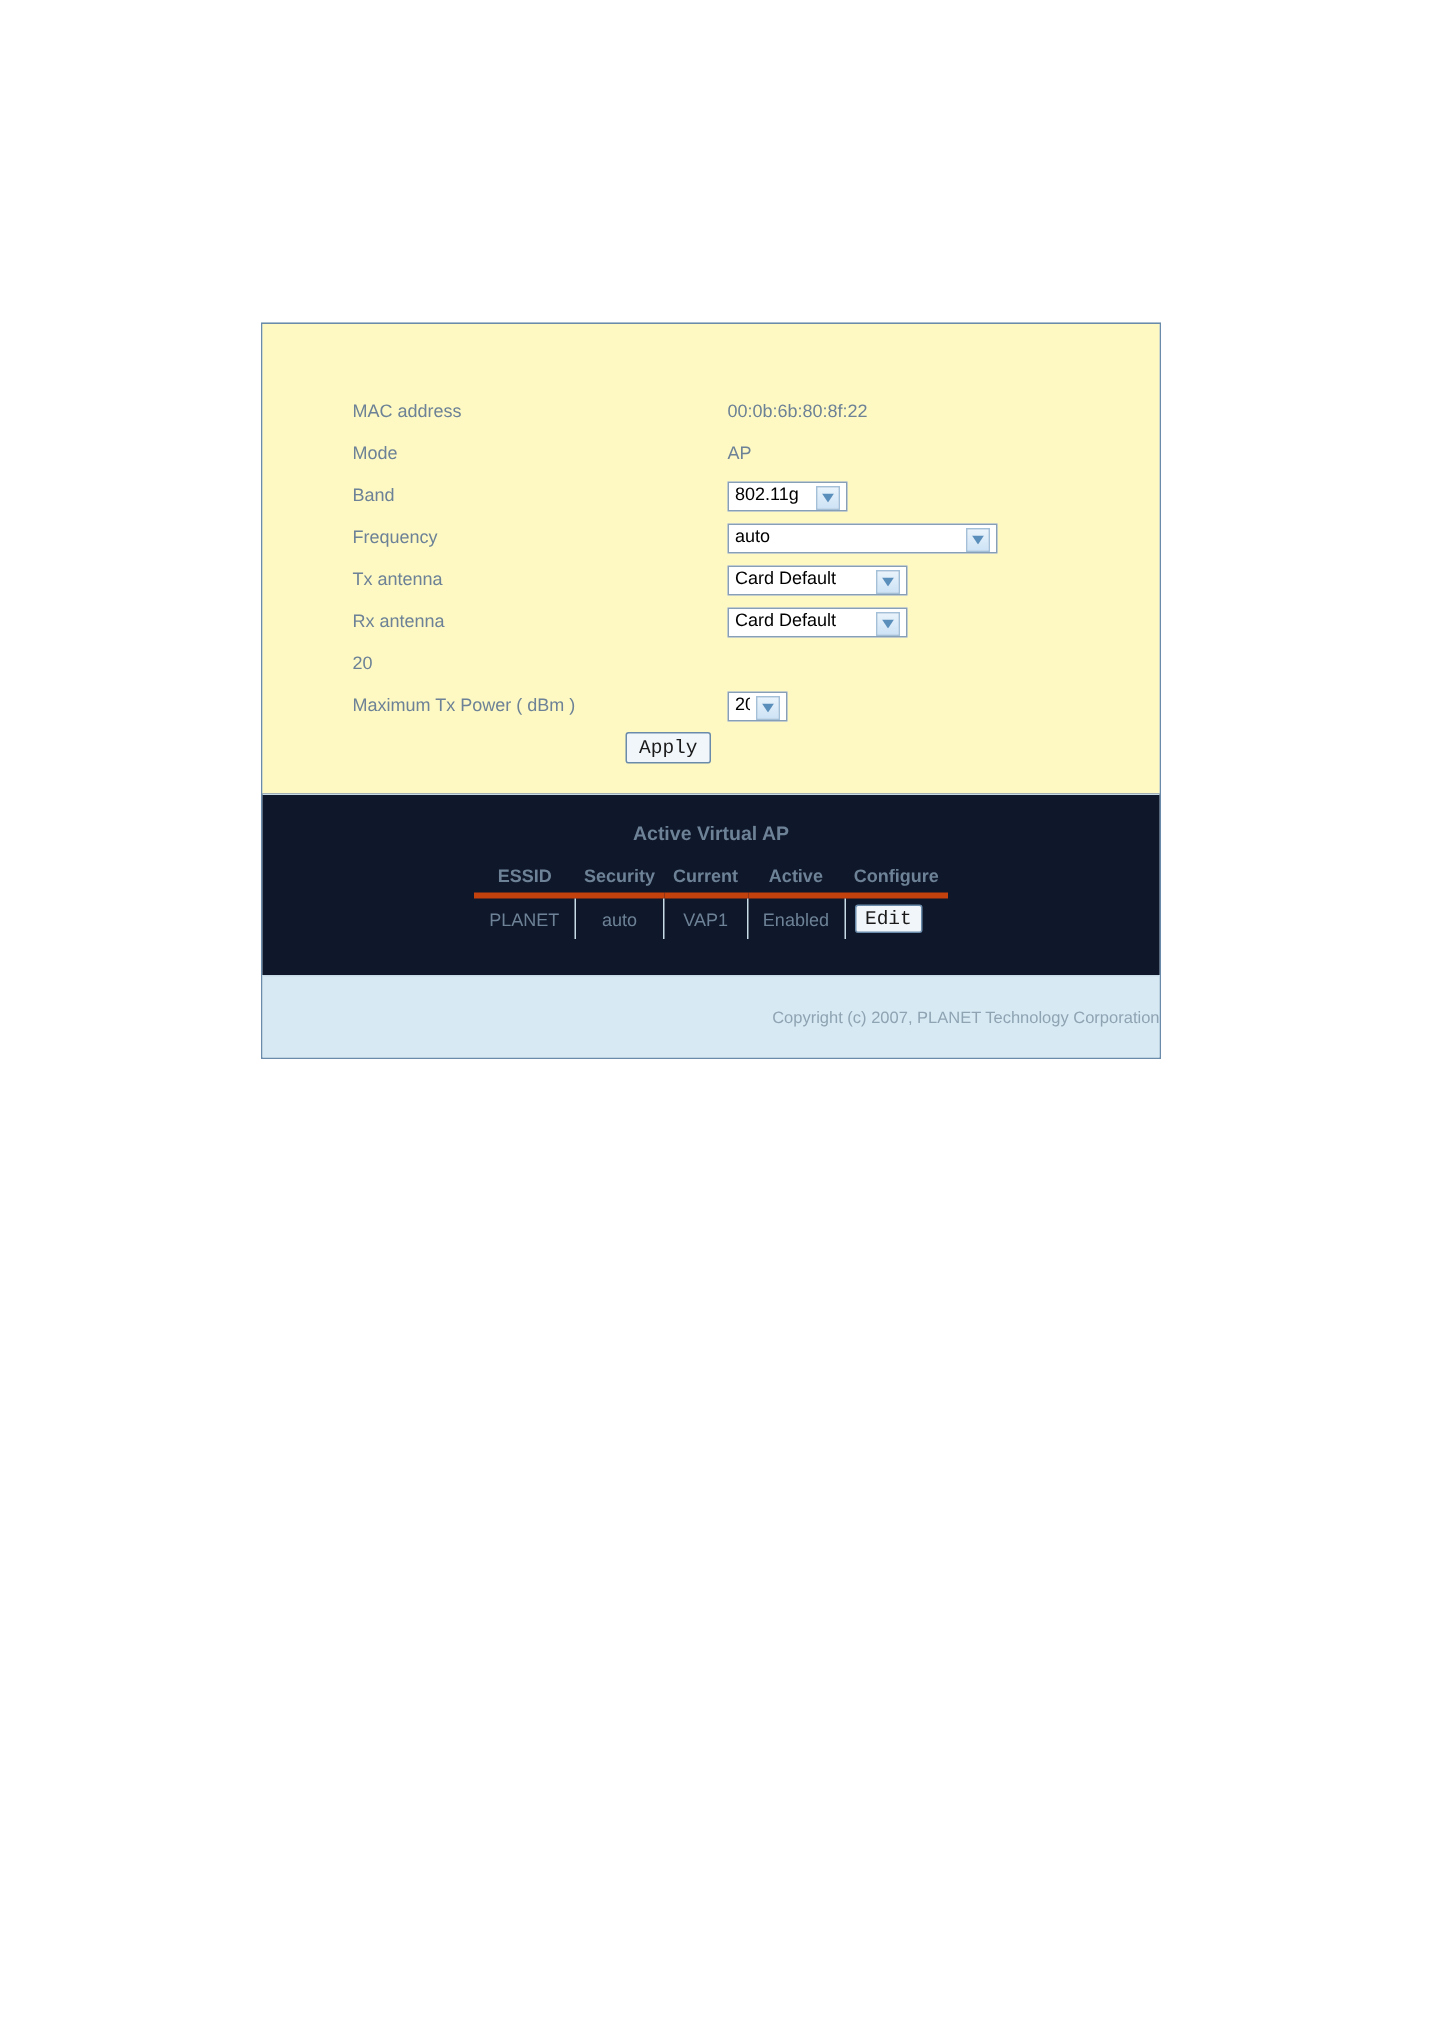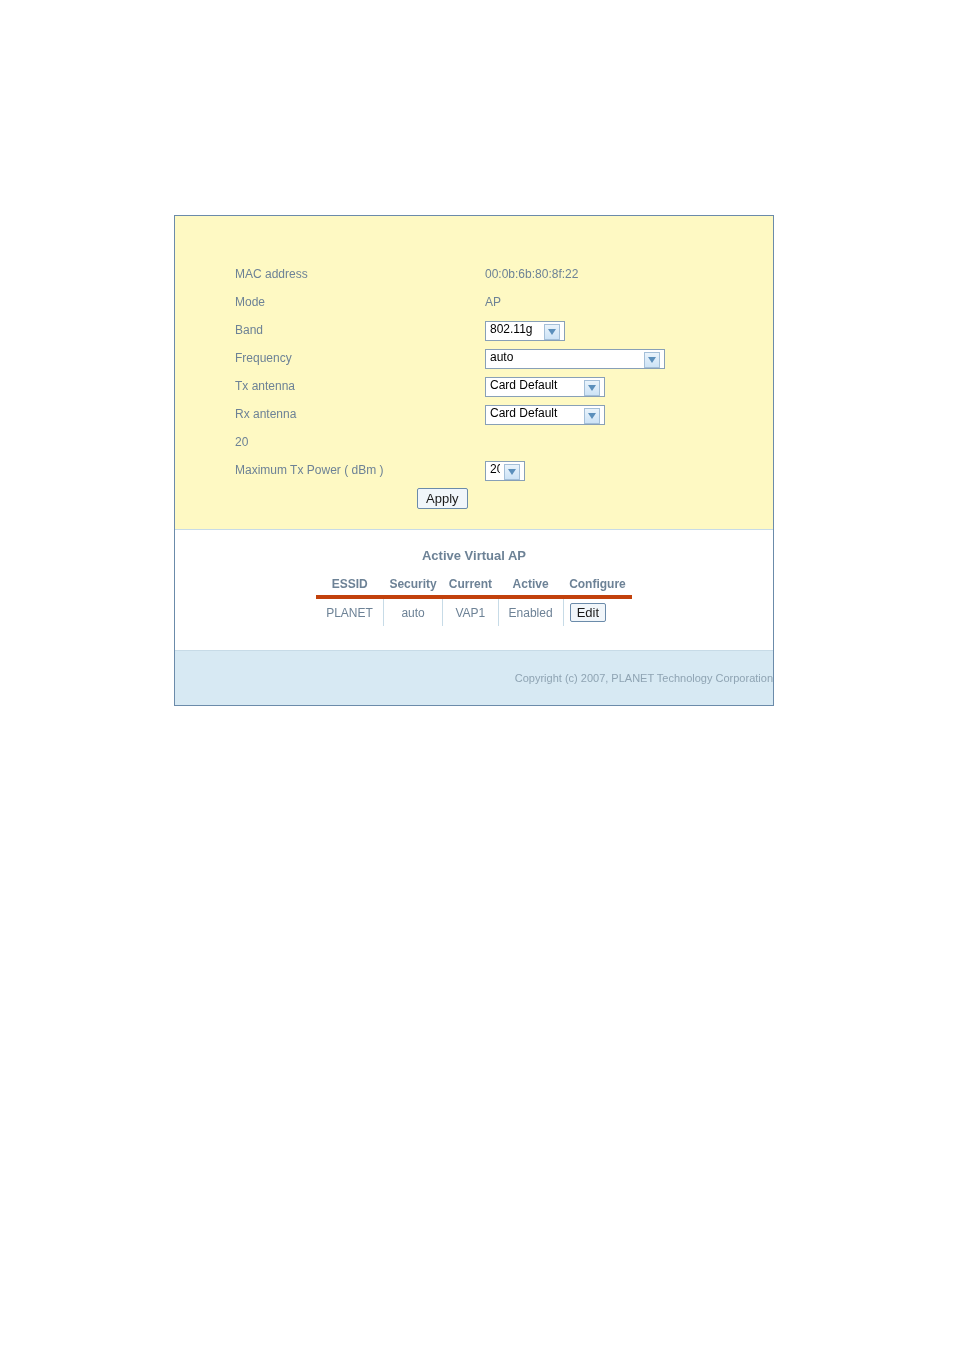--- a/index.html
+++ b/index.html
@@ -74,32 +74,32 @@
     justify-content: center;
     margin-left: 4px;
     flex-shrink: 0;
   }
   .select-btn svg { display: block; }
   .btn {
     background: #f1f6fa;
     border: 1px solid #6b8baa;
     color: #1a1a1a;
     font-size: 13px;
-    font-family: Liberation Sans, sans-serif;
+    font-family: Liberation Mono, monospace;
     padding: 2px 8px;
     cursor: pointer;
     border-radius: 2px;
   }
   .apply-row {
     text-align: left;
     padding-left: 222px;
     margin-top: 6px;
   }
   .panel-mid {
-    background: #ffffff;
+    background: #0f172a;
     border-top: 1px solid #c7dbe7;
     padding: 18px 0 24px 0;
     text-align: center;
   }
   .section-title {
     font-weight: bold;
     color: #6d8296;
     font-size: 13px;
     margin-bottom: 10px;
   }

